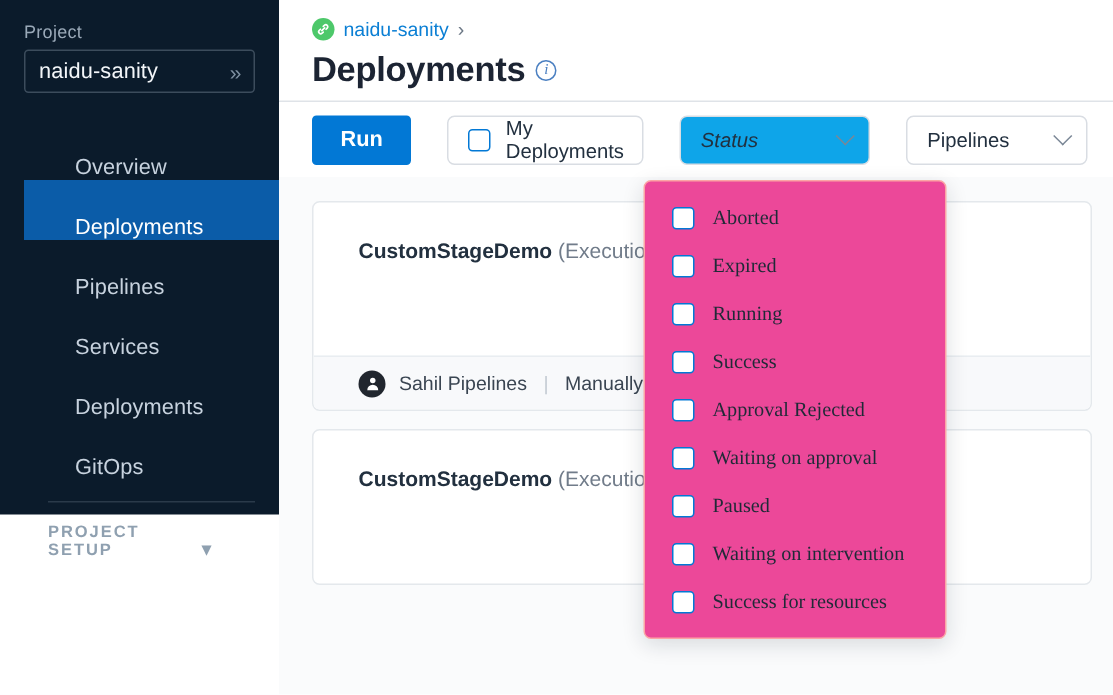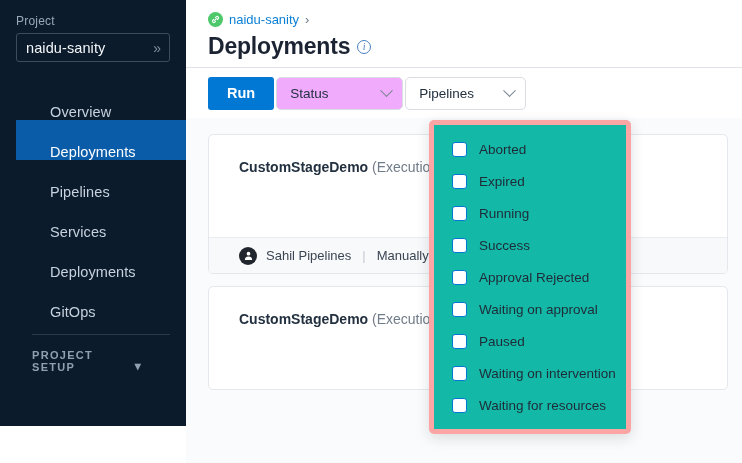--- a/index.html
+++ b/index.html
@@ -7,21 +7,21 @@
   html, body {
     width: 742px; height: 463px;
     overflow: hidden;
     font-family: "Liberation Sans", sans-serif;
     background: #ffffff;
   }
   .app { position: relative; width: 742px; height: 463px; display: flex; }
 
   
   .sidebar {
-    width: 186px; height: 426px; flex: 0 0 186px;
+    width: 186px; height: 343px; flex: 0 0 186px;
     background: #0b1b2b;
     position: relative; z-index: 5;
     padding-top: 14px;
   }
   .project-label {
     color: #9aa9b8; font-size: 12px; letter-spacing: .2px;
     padding: 0 16px 5px 16px;
   }
   .project-select {
     margin: 0 16px; height: 29px;
@@ -82,36 +82,36 @@
     width: 14px; height: 14px; border-radius: 50%;
     border: 1.4px solid #4a7fc1; color: #4a7fc1;
     font-size: 10px; font-style: italic; font-family: "Liberation Serif", serif;
     display: flex; align-items: center; justify-content: center;
     cursor: pointer; line-height: 1;
   }
 
   
   .toolbar {
     background: #ffffff; height: 50px;
-    display: flex; align-items: center; gap: 2px;
+    display: flex; align-items: center; gap: 24px;
     padding-left: 22px;
   }
   .btn-run {
     background: #0278d5; color: #ffffff;
     font-size: 14.5px; font-weight: bold;
     border: none; border-radius: 3px;
     height: 33px; padding: 0 19px; cursor: pointer;
   }
   .chip {
     height: 33px; border: 1px solid #d9dde3; border-radius: 5px;
     background: #ffffff; display: flex; align-items: center;
     padding: 0 13px; gap: 10px; cursor: pointer;
     font-size: 13.5px; color: #22303f;
   }
-  .chip.filled { background: #f0abfc; }
+  .chip.filled { background: #0ea5e9; font-style: italic; }
   .chip-w1 { width: 131px; }
   .chip-w2 { width: 127px; justify-content: space-between; padding-right: 11px; }
   .chip-w3 { width: 121px; justify-content: space-between; padding-right: 11px; }
   .cbox {
     width: 15px; height: 15px; border: 1.6px solid #0278d5;
     border-radius: 3px; background: #fff; flex: 0 0 15px;
   }
   .chev-down {
     width: 9px; height: 9px; border-right: 1.5px solid #7a8796;
     border-bottom: 1.5px solid #7a8796; transform: rotate(45deg) translate(-2px,-2px);
@@ -136,24 +136,24 @@
   }
   .avatar {
     width: 18px; height: 18px; border-radius: 50%; background: #21262e;
     display: flex; align-items: center; justify-content: center; flex: 0 0 18px;
   }
   .foot-sep { color: #c3cad2; margin: 0 2px; }
 
   
   .dropdown {
     position: absolute; left: 243px; top: 120px;
-    width: 202px; background: #14b8a6;
-    border: 5px solid #fca5a5; border-radius: 5px;
+    width: 202px; background: #ec4899;
+    border: 1px solid #fca5a5; border-radius: 5px;
     box-shadow: 0 4px 14px rgba(16,28,44,.14);
-    padding: 8px 0 8px 0; z-index: 40;
+    padding: 8px 0 8px 0; z-index: 40; font-family: Liberation Serif, serif;
   }
   .dd-item {
     height: 32px; display: flex; align-items: center; gap: 12px;
     padding-left: 18px; cursor: pointer;
     font-size: 13.5px; color: #1f2a37;
   }
   .dd-item.hover { background: #eaf6fd; }
 </style>
 </head>
 <body>
@@ -212,20 +212,24 @@
       </div>
       <div class="title-row">
         <span class="page-title">Deployments</span>
         <span class="info-icon">i</span>
       </div>
     </div>
 
     <div class="toolbar">
       <button class="btn-run">Run</button>
 
+      <div class="chip chip-w1">
+        <span class="cbox"></span>
+        <span>My Deployments</span>
+      </div>
 
       <div class="chip chip-w2 filled">
         <span>Status</span>
         <span class="chev-down"></span>
       </div>
 
       <div class="chip chip-w3">
         <span>Pipelines</span>
         <span class="chev-down"></span>
       </div>
@@ -290,18 +294,18 @@
       <div class="dd-item">
         <span class="cbox"></span>
         <span>Paused</span>
       </div>
       <div class="dd-item">
         <span class="cbox"></span>
         <span>Waiting on intervention</span>
       </div>
       <div class="dd-item">
         <span class="cbox"></span>
-        <span>Waiting for resources</span>
+        <span>Success for resources</span>
       </div>
     </div>
 
   </div>
 </div>
 
 </body></html>

